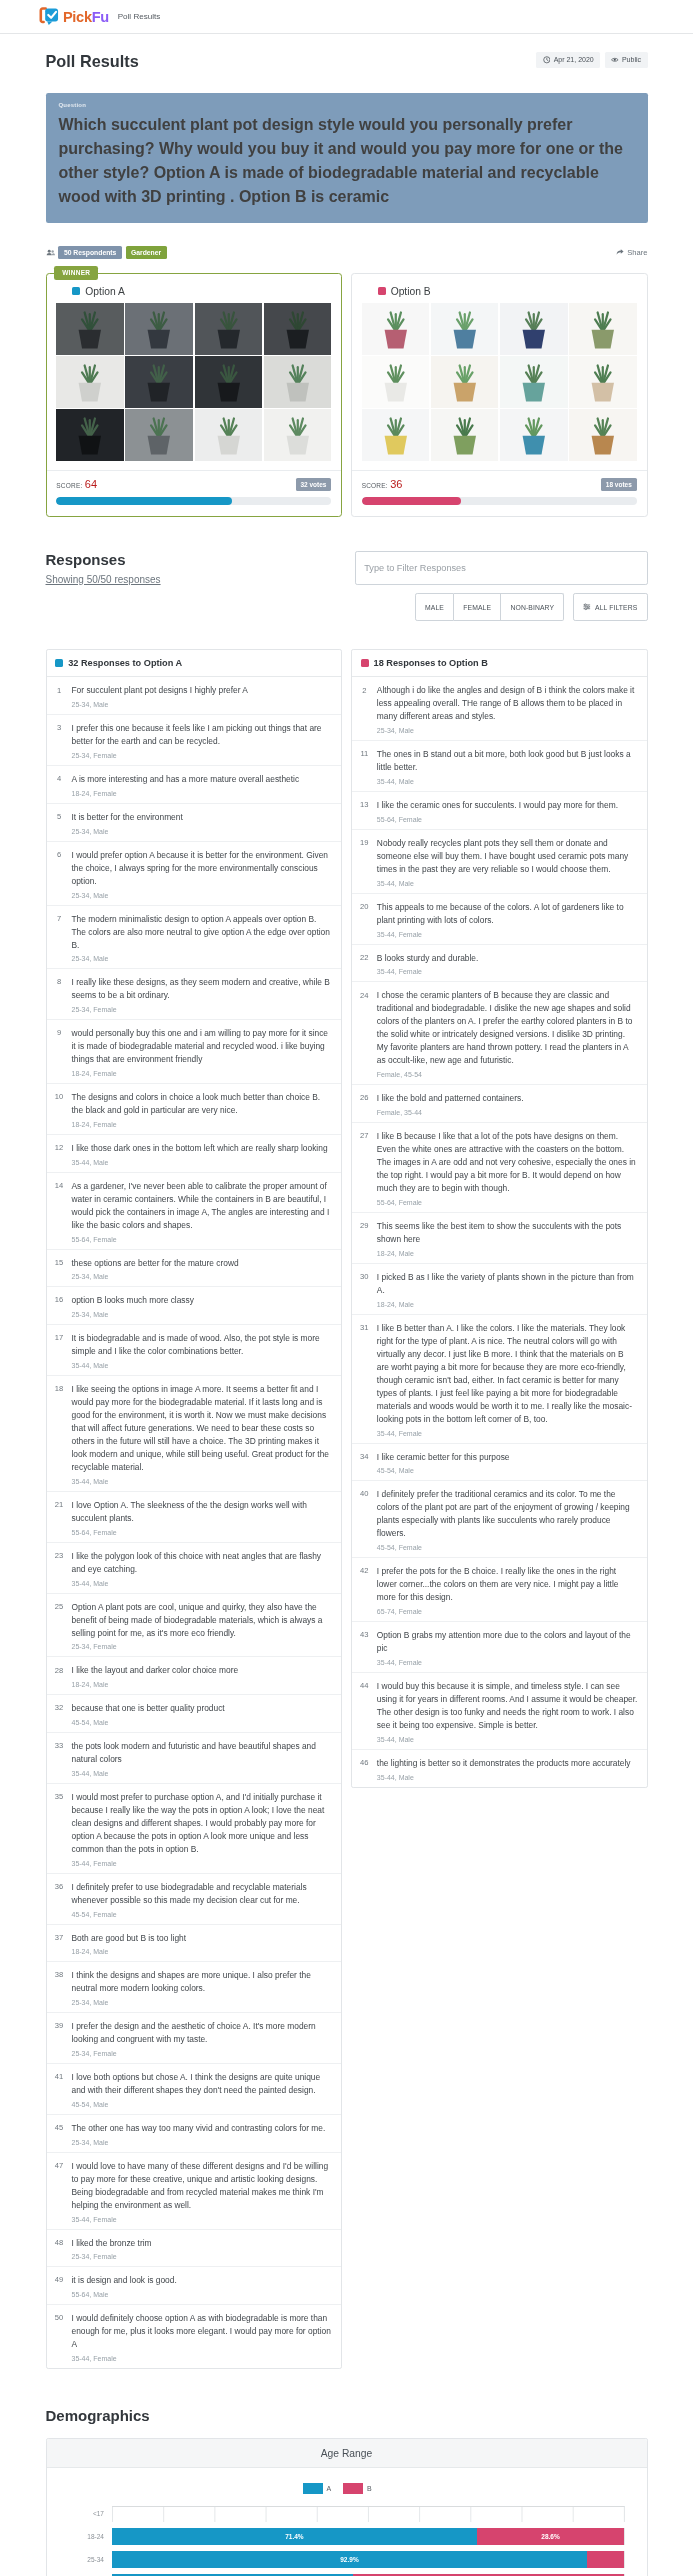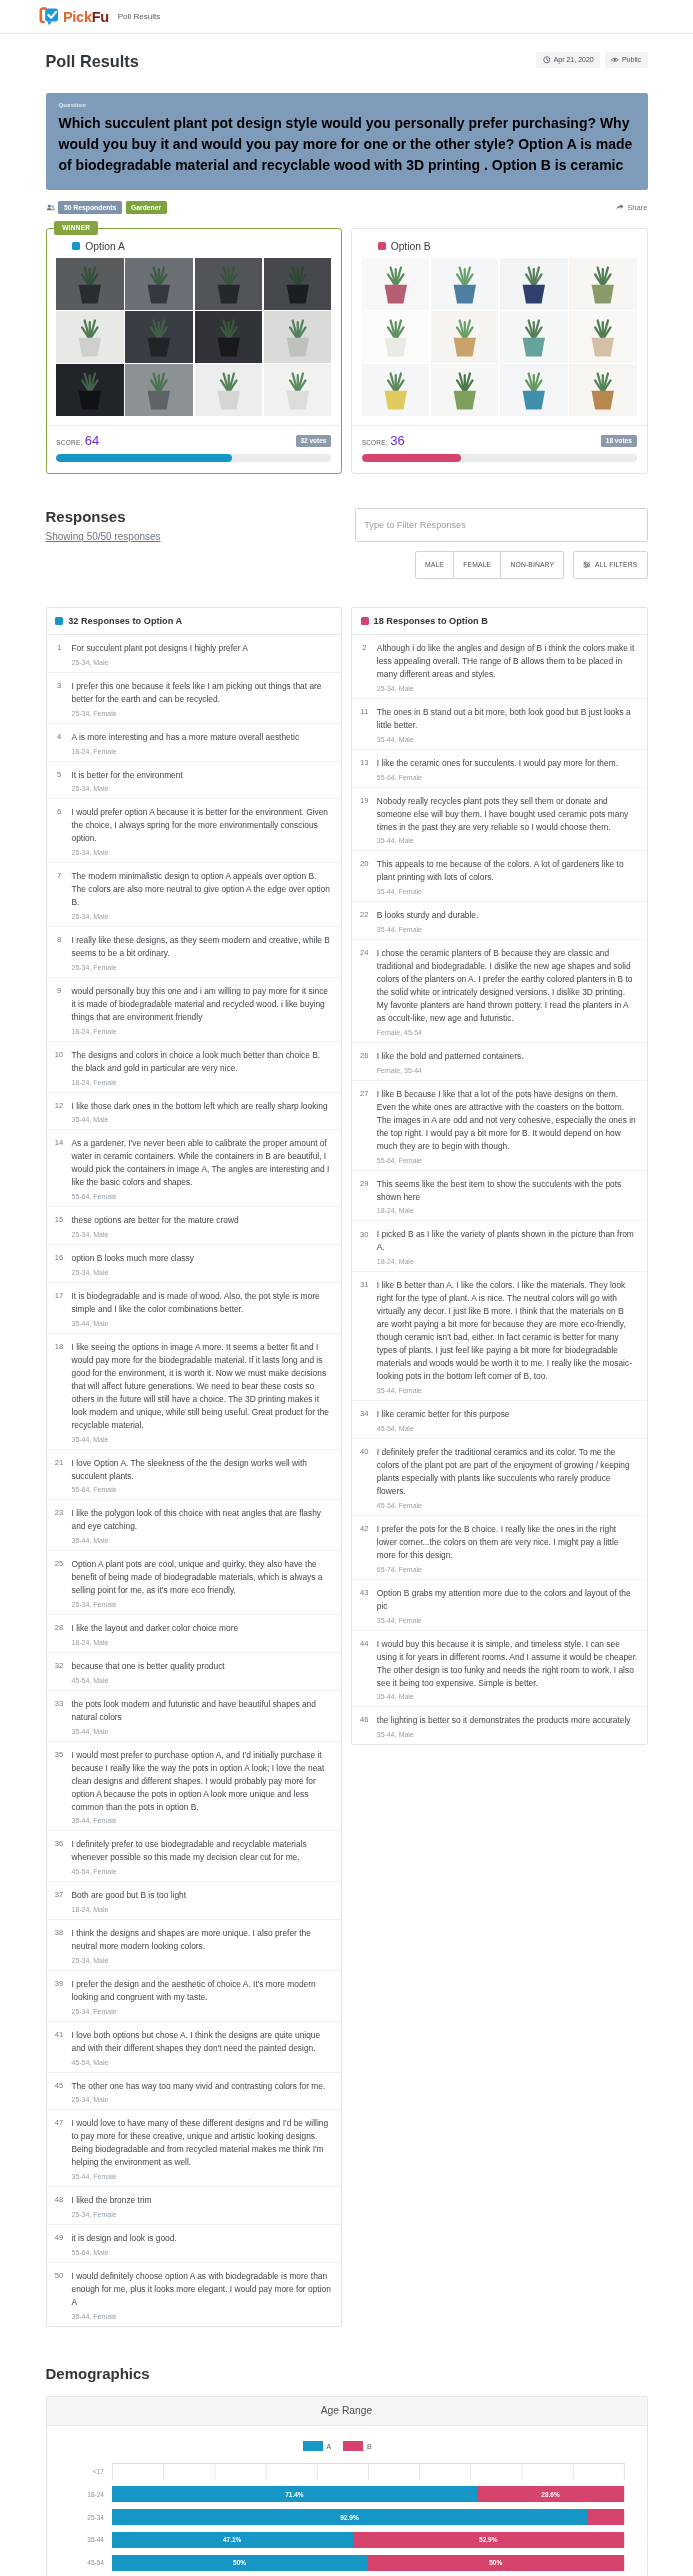--- a/index.html
+++ b/index.html
@@ -5,40 +5,40 @@
   * { box-sizing: border-box; margin: 0; padding: 0; }
   html,body { background:#fff; }
   body { width:693px; font-family:"Liberation Sans", sans-serif; color:#343a40; }
 
   
   .topbar { height:34px; display:flex; align-items:center; padding:0 39px; border-bottom:0.5px solid #e4e6e8; background:#fff; }
   .logo { display:flex; align-items:center; gap:3.3px; cursor:pointer; }
   .logo svg { width:20.6px; height:20.6px; }
   .brand { font-size:14.6px; font-weight:bold; letter-spacing:-0.3px; }
   .brand .lp { color:#e2672a;text-align:right; }
-  .brand .lf { color:#7f1d1d; }
+  .brand .lf { color:#8b5cf6; }
   .app-label { margin-left:8.7px; font-size:8.1px; color:#555b61; }
 
   main { width:667px; margin:0 auto; padding-bottom:16.3px; }
   .inset { margin-left:32.5px; margin-right:32.5px; }
 
   
   .title-row { margin-top:18.4px; display:flex; justify-content:space-between; align-items:flex-start; }
   h1 { font-size:16.3px; font-weight:bold; color:#32373c; }
   .meta-chips { display:flex; gap:4.3px; }
   .chip { display:flex; align-items:center; gap:3.3px; background:#f1f3f5; border-radius:1.6px; padding:3.8px 6.5px; font-size:7px; color:#495057; }
   .chip svg { width:7.6px; height:7.6px; }
 
   
   .question-card { margin-top:21.7px; background:#7e9cba; border-radius:2.2px; padding:8.7px 13px 14px; }
   .q-label { font-size:6px; font-weight:bold; color:rgba(255,255,255,.78); letter-spacing:0.2px; margin-bottom:5.4px; }
-  .q-text { font-size:14px; line-height:1.5; font-weight:bold; color:#000000; }
+  .q-text { font-size:16px; line-height:1.5; font-weight:bold; color:#404040; }
 
   
-  .badges-row { margin-top:11px; display:flex; align-items:center; gap:3.8px; }
+  .badges-row { margin-top:23px; display:flex; align-items:center; gap:3.8px; }
   .badges-row svg { width:9.2px; height:9.2px; }
   .badge { color:#fff; font-size:6.8px; font-weight:bold; padding:2.7px 5.4px; border-radius:1.6px; }
   .badge-resp { background:#7f93ab; }
   .badge-aud { background:#7fa33c; }
   .share { margin-left:auto; display:flex; align-items:center; gap:3.3px; color:#6c757d; font-size:7.6px; cursor:pointer; text-decoration:none; }
   .share svg { width:8.1px; height:8.1px; }
 
   
   .options-row { margin-top:14px; display:grid; grid-template-columns:1fr 1fr; gap:8.7px; align-items:start; }
   .option-card { position:relative; background:#fff; border:0.5px solid #e2e5e8; border-radius:3.3px; padding:8.7px 9.8px 10.8px; }
@@ -47,21 +47,21 @@
   .opt-head { display:flex; align-items:center; gap:4.9px; font-size:10.3px; color:#3c4043; margin:3.3px 0 6.5px;padding-left:16px; }
   .sq { width:8.1px; height:8.1px; border-radius:1.6px; display:inline-block; flex:none; }
   .sq.a { background:#1697c6; }
   .sq.b { background:#d6446e; }
   .mosaic { display:grid; grid-template-columns:repeat(4,1fr); gap:1.6px; height:158px; background:#fff; cursor:pointer; }
   .tile { overflow:hidden; }
   .tile svg { width:100%; height:100%; display:block; }
   .opt-divider { margin:8.7px -9.8px 0; border-top:0.5px solid #e9ecef; }
   .score-row { margin-top:7.6px; display:flex; justify-content:space-between; align-items:center; }
   .score-label { font-size:6.5px; color:#555b61; letter-spacing:0.2px; }
-  .score-num { font-size:13px; color:#6d28d9; }
+  .score-num { font-size:11px; color:#b91c1c; }
   .votes { background:#8d9aab; color:#fff; font-size:6.5px; font-weight:bold; padding:2.7px 4.9px; border-radius:1.6px; }
   .score-track { margin-top:6px; height:8.1px; border-radius:4.3px; background:#e9ecef; overflow:hidden; }
   .score-fill { height:100%; border-radius:4.3px; }
 
   
   .resp-header { margin-top:34px; display:grid; grid-template-columns:1fr 293px; column-gap:8.7px; }
   h2 { font-size:15px; font-weight:bold; color:#32373c; }
   .showing { margin-top:6px; font-size:10px; color:#6c757d;text-decoration:underline; }
   .filter-col input { width:100%; height:34px; border:0.5px solid #ced4da; border-radius:2.2px; padding:0 8.7px; font-size:9.2px; color:#495057; font-family:"Liberation Sans",sans-serif; }
   .filter-col input::placeholder { color:#9aa0a6; }

